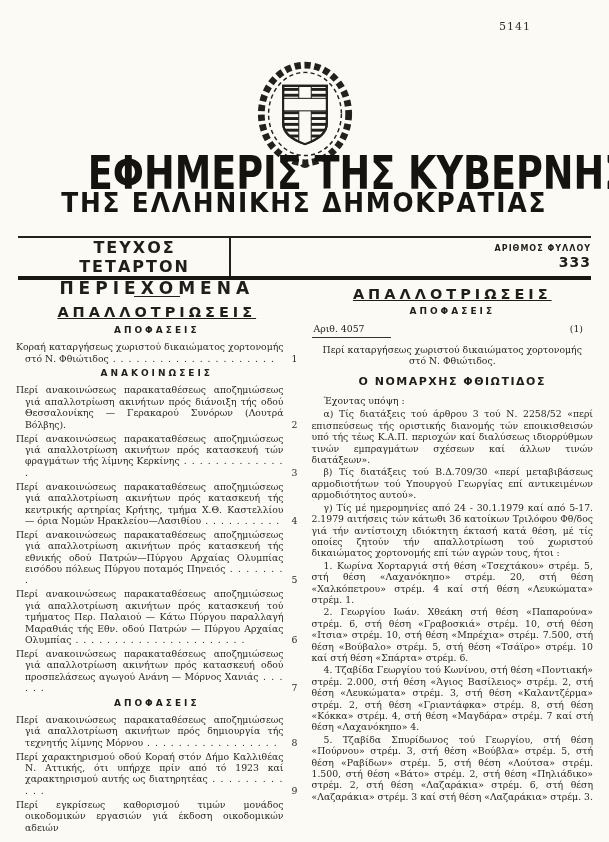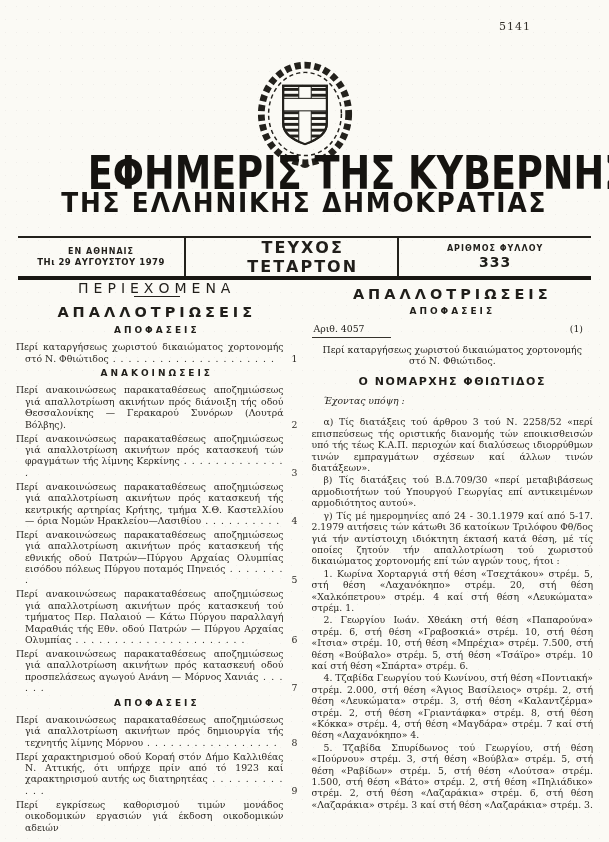--- a/index.html
+++ b/index.html
@@ -43,41 +43,41 @@
   .infobar {
     position:absolute; top:236px; left:18px; right:18px; height:38px;
     border-top:2px solid #23211c;
     border-bottom:4px solid #191713;
     display:flex; align-items:stretch;
     font-family:"DejaVu Sans", sans-serif;
   }
   .infobar .cell { display:flex; flex-direction:column; justify-content:center; text-align:center; }
   .infobar .c-left  { width:29%; border-right:2px solid #23211c; }
   .infobar .c-mid   { width:33%; border-right:2px solid #23211c;padding-left:22px; }
-  .infobar .c-right { flex:1; }
+  .infobar .c-right { flex:1;text-align:right; }
   .place  { font-size:8px;  font-weight:bold; letter-spacing:1px; }
   .date   { font-size:8.5px; font-weight:bold; letter-spacing:0.5px; margin-top:1px; }
   .issue-type { font-size:16px; font-weight:bold; letter-spacing:2px; }
   .sheet-label { font-size:8px; font-weight:bold; letter-spacing:1px; }
   .sheet-number { font-size:14px; font-weight:bold; letter-spacing:1px; margin-top:1px; }
   
   .cols {
     position:absolute; top:283px; left:16px; right:16px; bottom:8px;
     display:flex; gap:14px;
   }
   .col { width:50%; font-size:9.3px; line-height:11.4px; text-align:justify; }
   
   .h-contents {
     text-align:center; font-family:"DejaVu Sans", sans-serif;
-    font-weight:normal; font-size:14px; letter-spacing:5px; margin:0 0 2px 0;
+    font-weight:bold; font-size:17px; letter-spacing:5px; margin:0 0 2px 0;
   }
   .h-contents-rule { width:46px; border-bottom:1.6px solid #23211c; margin:0 auto 10px auto; }
   .h-section {
     text-align:center; font-family:"DejaVu Sans", sans-serif;
-    font-weight:bold; font-size:14.5px; letter-spacing:4px; margin:6px 0 6px 0;
+    font-weight:bold; font-size:14.5px; letter-spacing:4px; margin:6px 0 6px 0;text-decoration:underline;
   }
   .h-sub {
     text-align:center; font-family:"DejaVu Sans", sans-serif;
     font-weight:bold; font-size:9px; letter-spacing:3px; margin:4px 0 5px 0;
   }
   .h-poleodomia { margin-top:20px; }
   
   .toc-entry {
     position:relative;
     padding-left:9px; text-indent:-9px;
@@ -89,21 +89,21 @@
   .toc-dots { letter-spacing:1px; }
   
   .art-no-row { position:relative; margin:4px 0 8px 0; height:13px; }
   .art-no { display:inline-block; border-bottom:1.2px solid #35322c; padding:0 26px 3px 2px; }
   .art-marker { position:absolute; right:10px; top:0; }
   .art-subject { text-align:center; margin:2px 8px 9px 8px; }
   .art-authority {
     text-align:center; font-family:"DejaVu Sans", sans-serif;
     font-weight:bold; font-size:11px; letter-spacing:1.5px; margin:4px 0 8px 0;
   }
-  .art-intro { text-indent:12px; margin:0 0 10px 0;font-style:italic; }
+  .art-intro { text-indent:12px; margin:0 0 2px 0; }
   .art-p { margin:0 0 1px 0; text-indent:12px; color:#2a2722; }
 </style>
 </head>
 <body>
 
 <div class="page">
 
   <div class="pageno">5141</div>
 
   <div class="emblem">
@@ -137,44 +137,40 @@
       <path d="M29,27 h42 v36 c0,10 -9,16 -21,20 c-12,-4 -21,-10 -21,-20 z" fill="none" stroke="#23211c" stroke-width="2"></path>
 
       <path d="M46,103 q4,4 8,0" fill="none" stroke="#23211c" stroke-width="2"></path>
     </svg>
   </div>
 
   <h1 class="mast1"><span class="squeeze">ΕΦΗΜΕΡΙΣ ΤΗΣ ΚΥΒΕΡΝΗΣΕΩΣ</span></h1>
   <h2 class="mast2"><span class="squeeze">ΤΗΣ ΕΛΛΗΝΙΚΗΣ ΔΗΜΟΚΡΑΤΙΑΣ</span></h2>
 
   <div class="infobar">
-    <div class="cell c-left">
-      <div class="place">ΕΝ ΑΘΗΝΑΙΣ</div>
-      <div class="date">ΤΗι 29 ΑΥΓΟΥΣΤΟΥ 1979</div>
-    </div>
     <div class="cell c-mid">
       <div class="issue-type">ΤΕΥΧΟΣ ΤΕΤΑΡΤΟΝ</div>
     </div>
     <div class="cell c-right">
       <div class="sheet-label">ΑΡΙΘΜΟΣ ΦΥΛΛΟΥ</div>
       <div class="sheet-number">333</div>
     </div>
   </div>
 
   <div class="cols">
 
     <div class="col">
       <div class="h-contents">ΠΕΡΙΕΧΟΜΕΝΑ</div>
       <div class="h-contents-rule"></div>
 
       <div class="h-section">ΑΠΑΛΛΟΤΡΙΩΣΕΙΣ</div>
       <div class="h-sub">ΑΠΟΦΑΣΕΙΣ</div>
 
       <div class="toc-entry">
-        <span>Περί καταργήσεως χωριστού δικαιώματος χορτονομής στό Ν. Φθιώτιδος</span><span class="toc-dots"> . . . . . . . . . . . . . . . . . . . . .</span>
+        <span>Κοραή καταργήσεως χωριστού δικαιώματος χορτονομής στό Ν. Φθιώτιδος</span><span class="toc-dots"> . . . . . . . . . . . . . . . . . . . . .</span>
         <span class="toc-num">1</span>
       </div>
 
       <div class="h-sub">ΑΝΑΚΟΙΝΩΣΕΙΣ</div>
 
       <div class="toc-entry">
         <span>Περί ανακοινώσεως παρακαταθέσεως αποζημιώσεως γιά απαλλοτρίωση ακινήτων πρός διάνοιξη τής οδού Θεσσαλονίκης — Γερακαρού Συνόρων (Λουτρά Βόλβης).</span><span class="toc-dots"></span>
         <span class="toc-num">2</span>
       </div>
       <div class="toc-entry">

